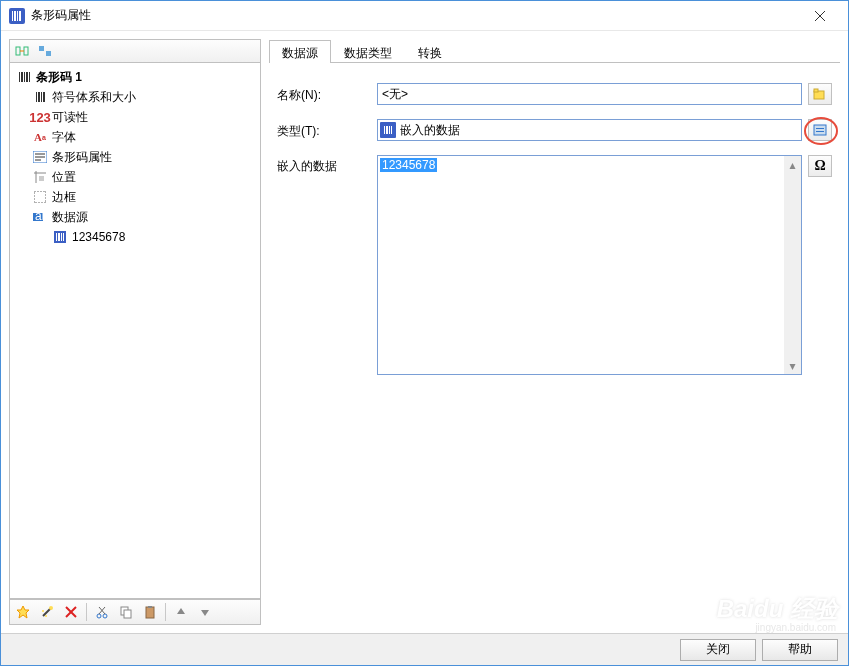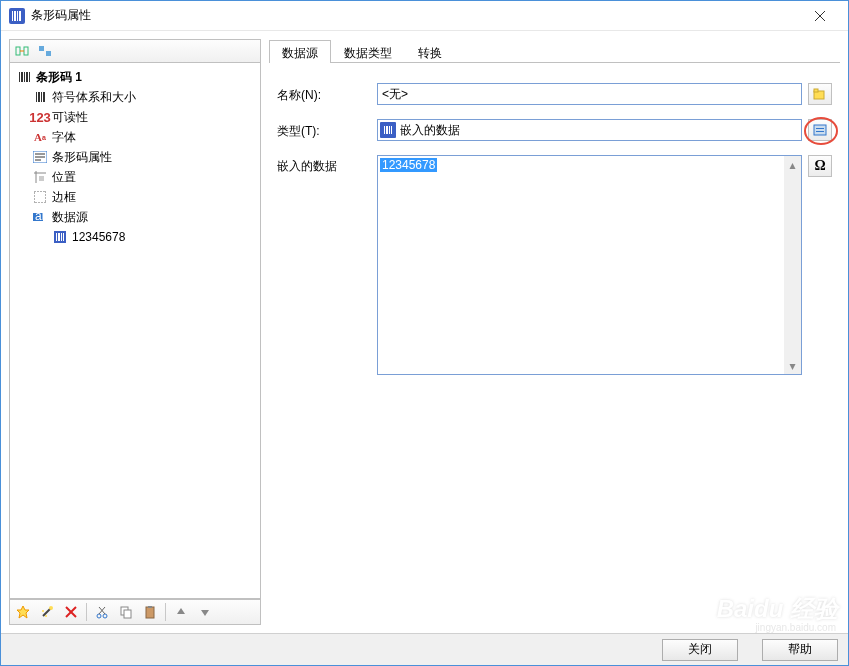--- a/index.html
+++ b/index.html
@@ -43,21 +43,21 @@
 .form-select-icon { width: 16px; height: 16px; background: #3b5fc4; border-radius: 1px; margin-right: 4px; display: flex; align-items: center; justify-content: center; }
 .form-textarea { flex: 1; height: 220px; border: 1px solid #7a9fd6; background: #fff; padding: 2px; position: relative; }
 .ta-text { background: #3399ff; color: #fff; display: inline-block; padding: 0 2px; }
 .ta-scroll { position: absolute; right: 0; top: 0; bottom: 0; width: 17px; background: #f0f0f0; display: flex; flex-direction: column; justify-content: space-between; }
 .ta-scroll-btn { height: 17px; display: flex; align-items: center; justify-content: center; color: #888; }
 
 .side-btn { width: 24px; height: 22px; border: 1px solid #c0c0c0; background: linear-gradient(#fdfdfd, #ececec); margin-left: 6px; display: flex; align-items: center; justify-content: center; cursor: pointer; }
 .side-btn.circled { position: relative; }
 .circle-mark { position: absolute; width: 34px; height: 28px; border: 2px solid #e74c3c; border-radius: 50%; left: -5px; top: -3px; pointer-events: none; }
 
-.footer { position: absolute; bottom: 0; left: 0; right: 0; height: 32px; border-top: 1px solid #d0d0d0; background: #f0f0f0; display: flex; justify-content: flex-end; align-items: center; padding: 0 10px; gap: 24px; }
+.footer { position: absolute; bottom: 0; left: 0; right: 0; height: 32px; border-top: 1px solid #d0d0d0; background: #f0f0f0; display: flex; justify-content: flex-end; align-items: center; padding: 0 10px; gap: 6px; }
 .footer-btn { min-width: 76px; height: 22px; border: 1px solid #adadad; background: linear-gradient(#fdfdfd, #e8e8e8); cursor: pointer; padding: 0 10px; }
 
 .watermark { position: absolute; right: 10px; bottom: 40px; opacity: 0.35; pointer-events: none; font-size: 24px; color: #fff; text-shadow: 0 0 3px #999; font-weight: bold; font-style: italic; }
 .watermark-sub { position: absolute; right: 12px; bottom: 32px; opacity: 0.35; color: #bbb; font-size: 10px; pointer-events: none; }
 
 .ico-barcode { display: flex; gap: 1px; height: 10px; }
 .ico-barcode span { width: 1px; background: #333; }
 .ico-barcode span:nth-child(2n) { width: 2px; }
 </style>
 </head>

